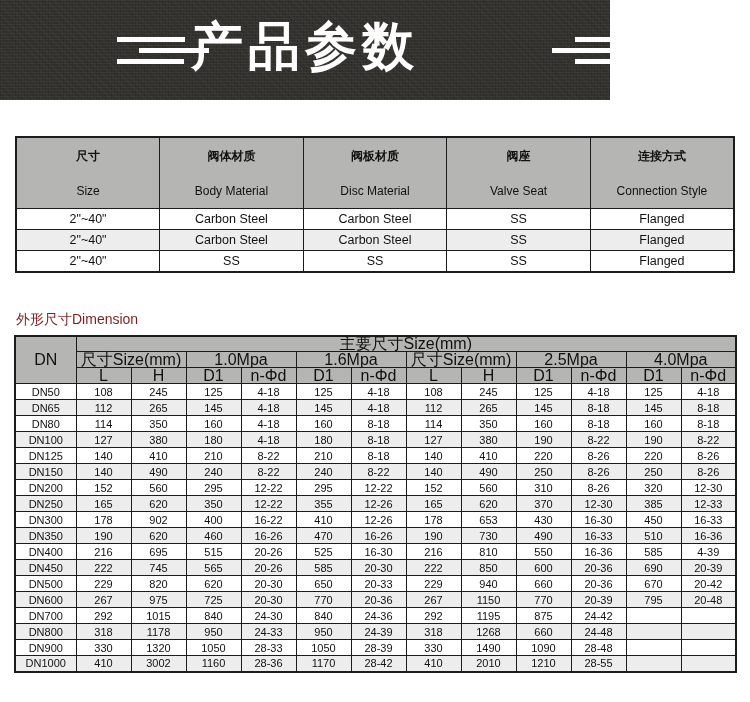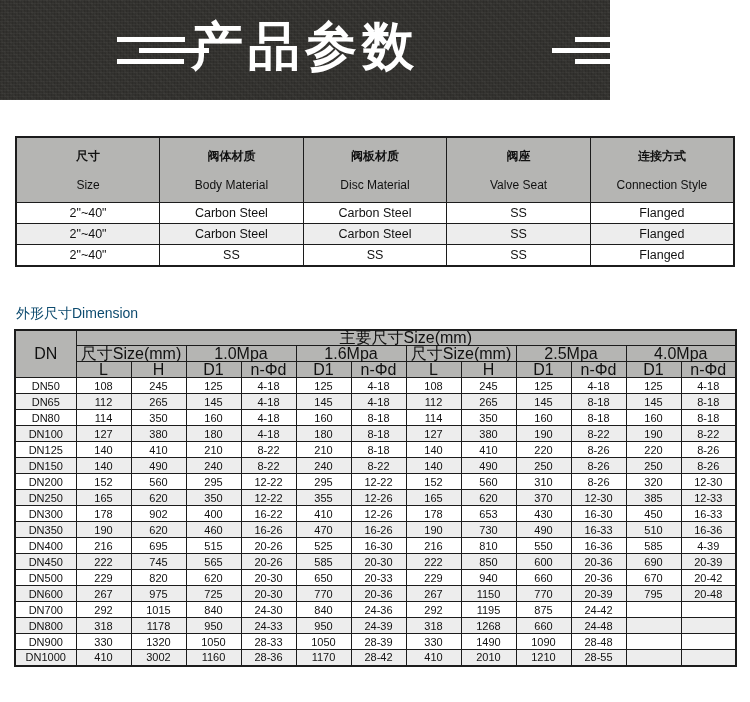--- a/index.html
+++ b/index.html
@@ -52,36 +52,36 @@
   }
   .materials th {
     background: var(--head-gray, #b5b5b3);
     border: 1px solid var(--line, #1c1c1c);
     height: 48px;
     font-size: 12px;
     text-align: center;
     padding: 10px;
   }
   .materials th .zh { font-weight: bold; }
-  .materials th .en { font-weight: normal; margin-top: 13px; }
+  .materials th .en { font-weight: normal; margin-top: 19px; }
   .materials td {
     border: 1px solid var(--line, #1c1c1c);
     height: 21px;
     text-align: center;
     font-size: 12.5px;
     padding: 0 2px;
   }
   .materials tbody tr:nth-child(2) { background: var(--stripe, #ededed); }
 
   
   .dim-title {
     margin: 38px 0 6px 16px;
     font-size: 14px;
     font-weight: normal;
-    color: #0c4a6e;
+    color: #7f1d1d;
   }
   .dims {
     width: 723px;
     margin-left: 14px;
     border: 2px solid var(--line, #1c1c1c);
   }
   .dims th {
     background: var(--head-gray, #b5b5b3);
     border: 1px solid var(--line, #1c1c1c);
     font-size: 16px;

